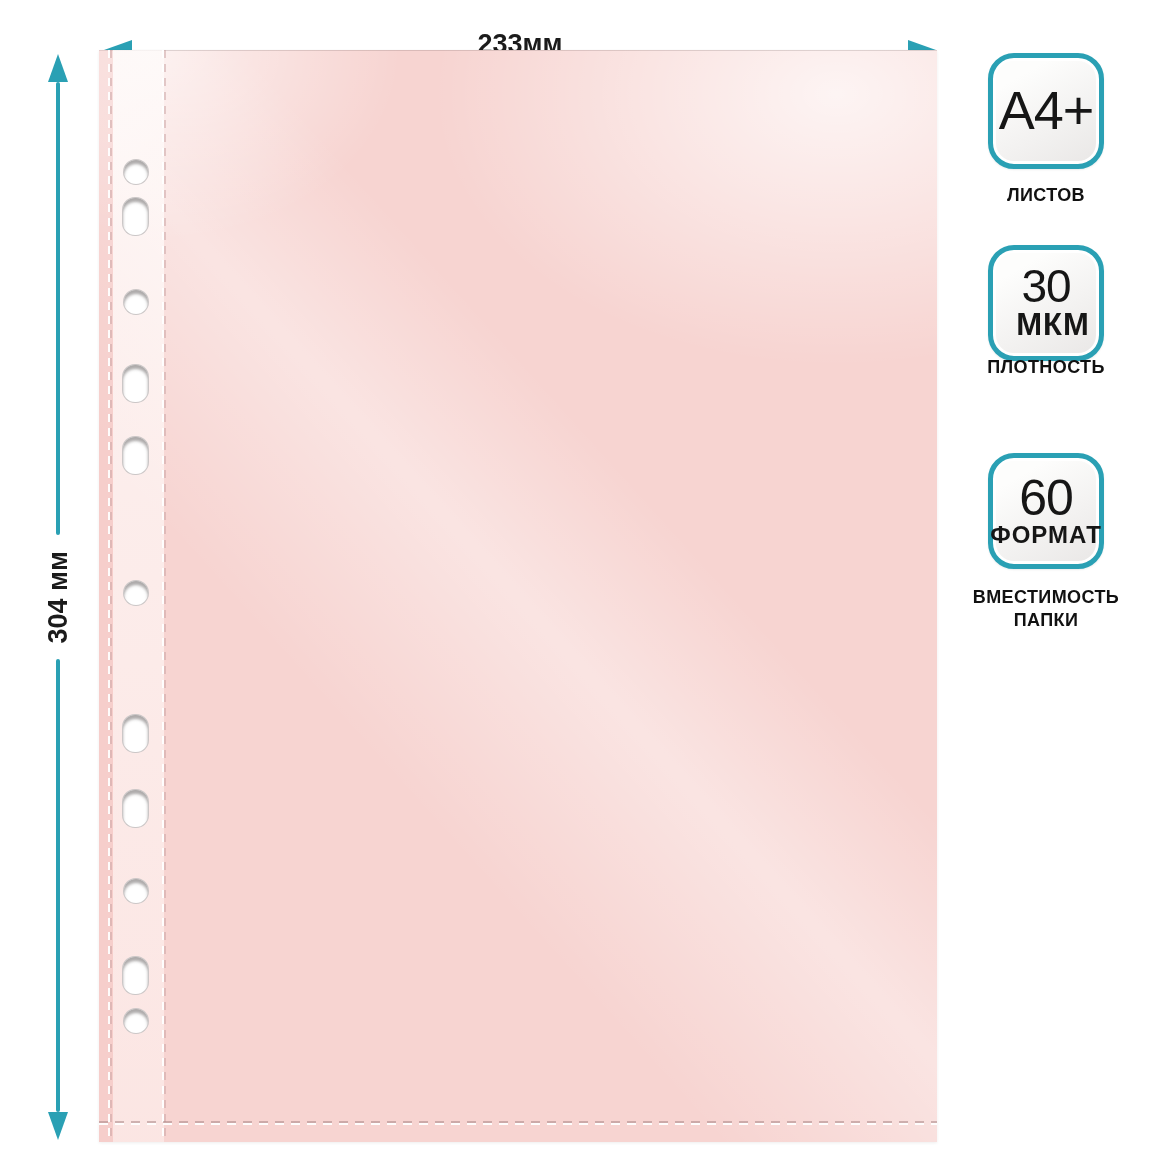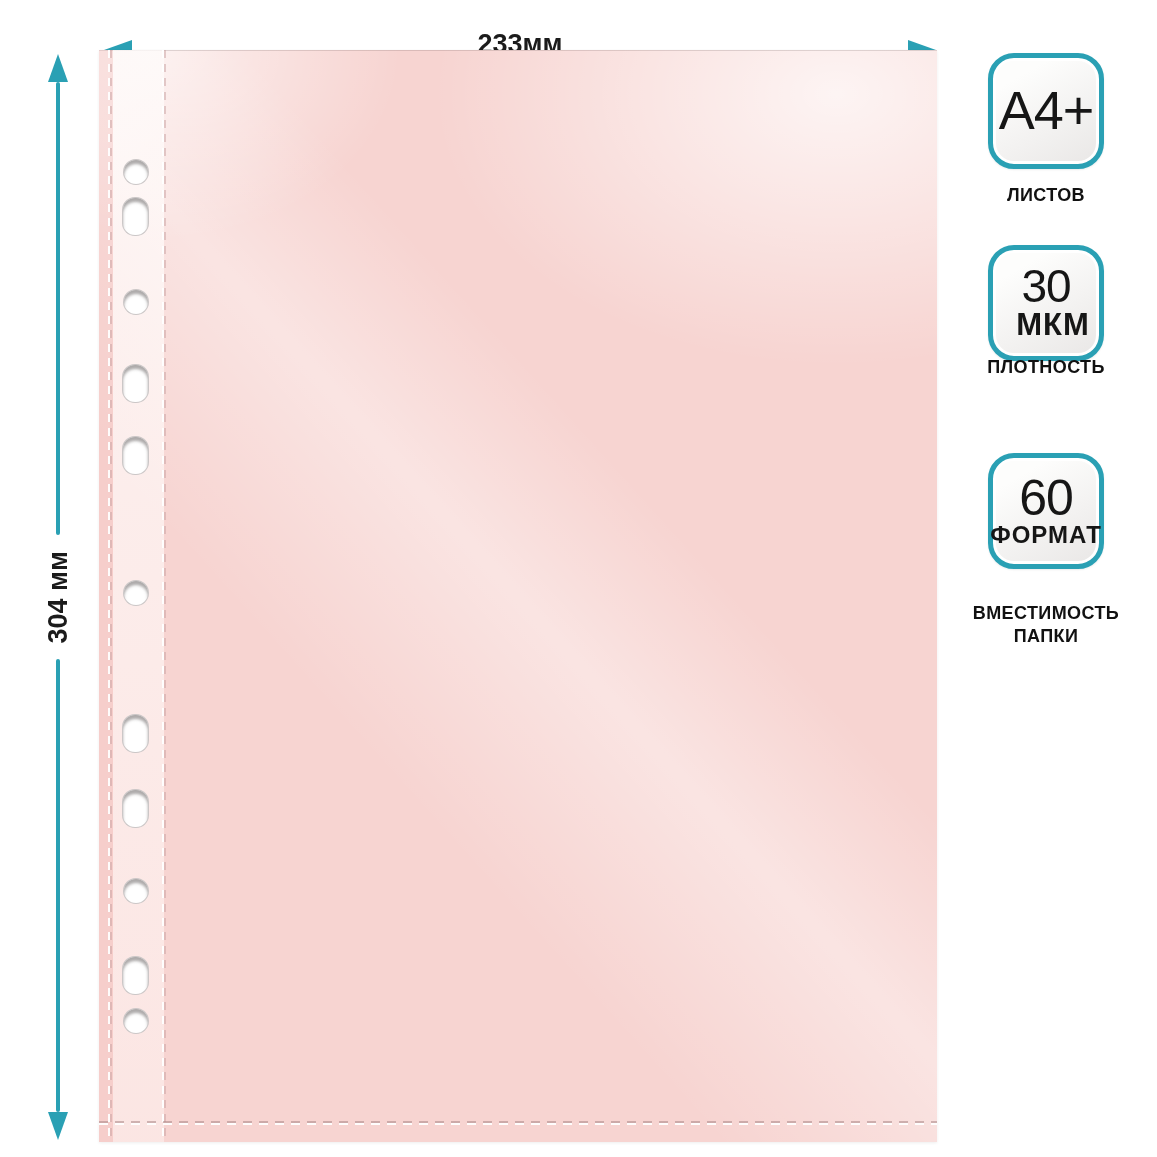--- a/index.html
+++ b/index.html
@@ -147,16 +147,16 @@
   <div class="badge b2" style="top:245px">
     <div class="badge-line1">30</div>
     <div class="badge-line2">МКМ</div>
   </div>
   <div class="badge-caption" style="top:356px">ПЛОТНОСТЬ</div>
 
   <div class="badge b3" style="top:453px">
     <div class="badge-line1">60</div>
     <div class="badge-line2">ФОРМАТ</div>
   </div>
-  <div class="badge-caption" style="top:602px">ВМЕСТИМОСТЬ
+  <div class="badge-caption" style="top:586px">ВМЕСТИМОСТЬ
 ПАПКИ</div>
 
 </div>
 
 </body></html>

